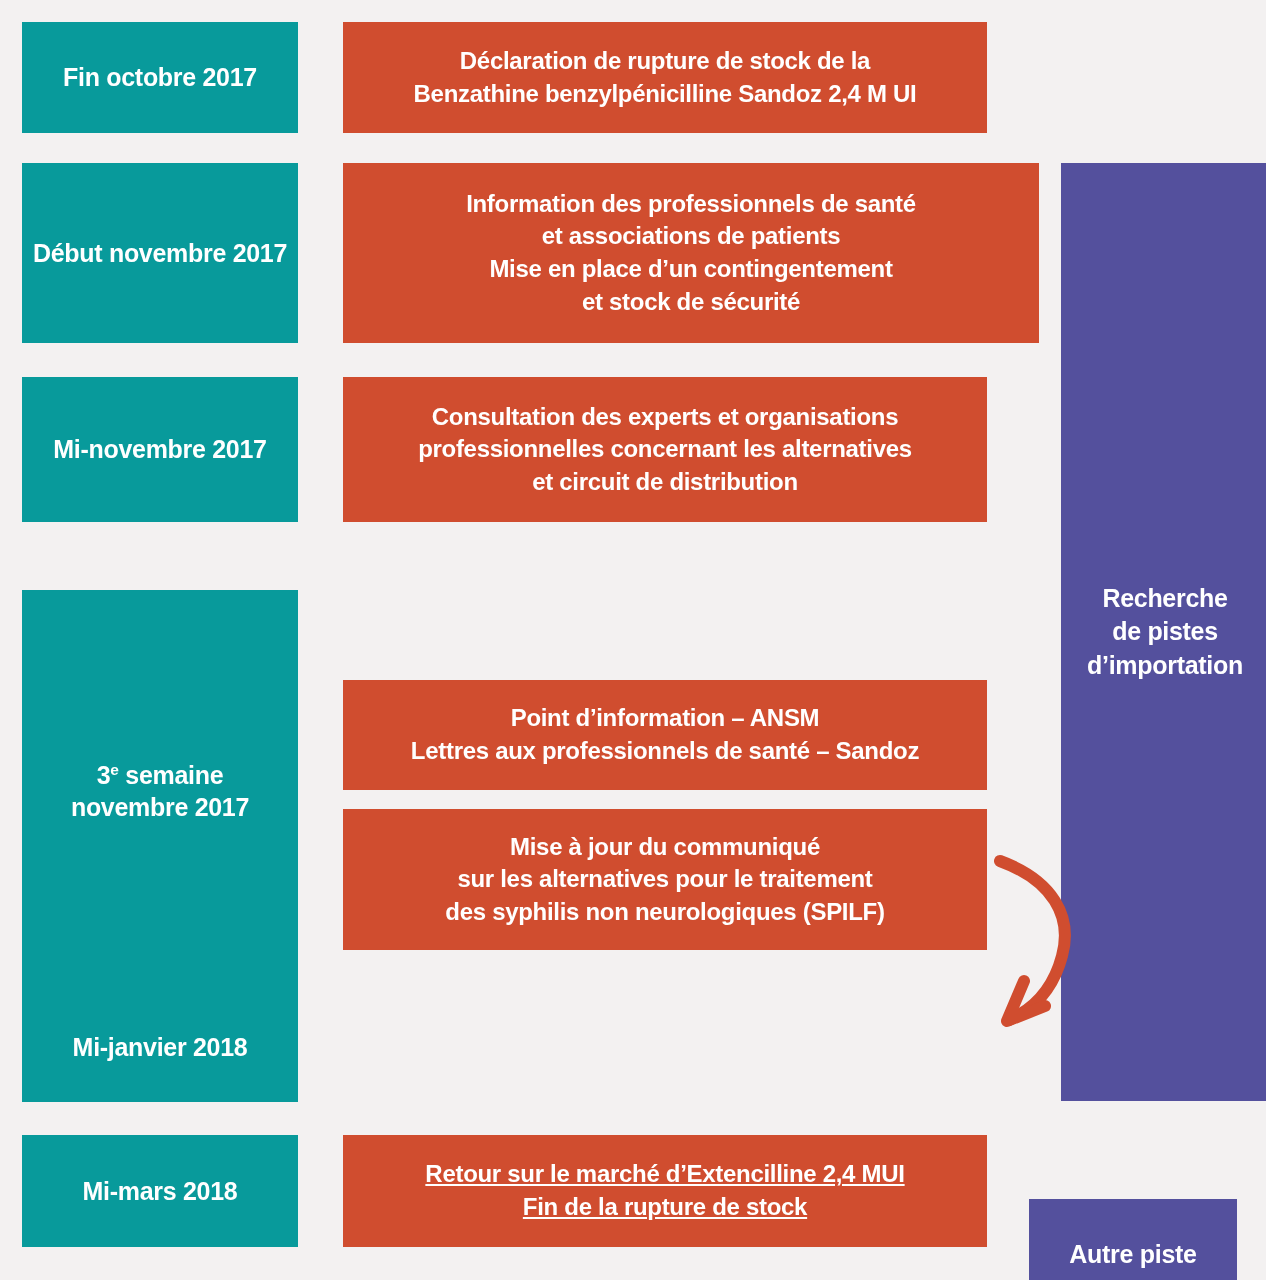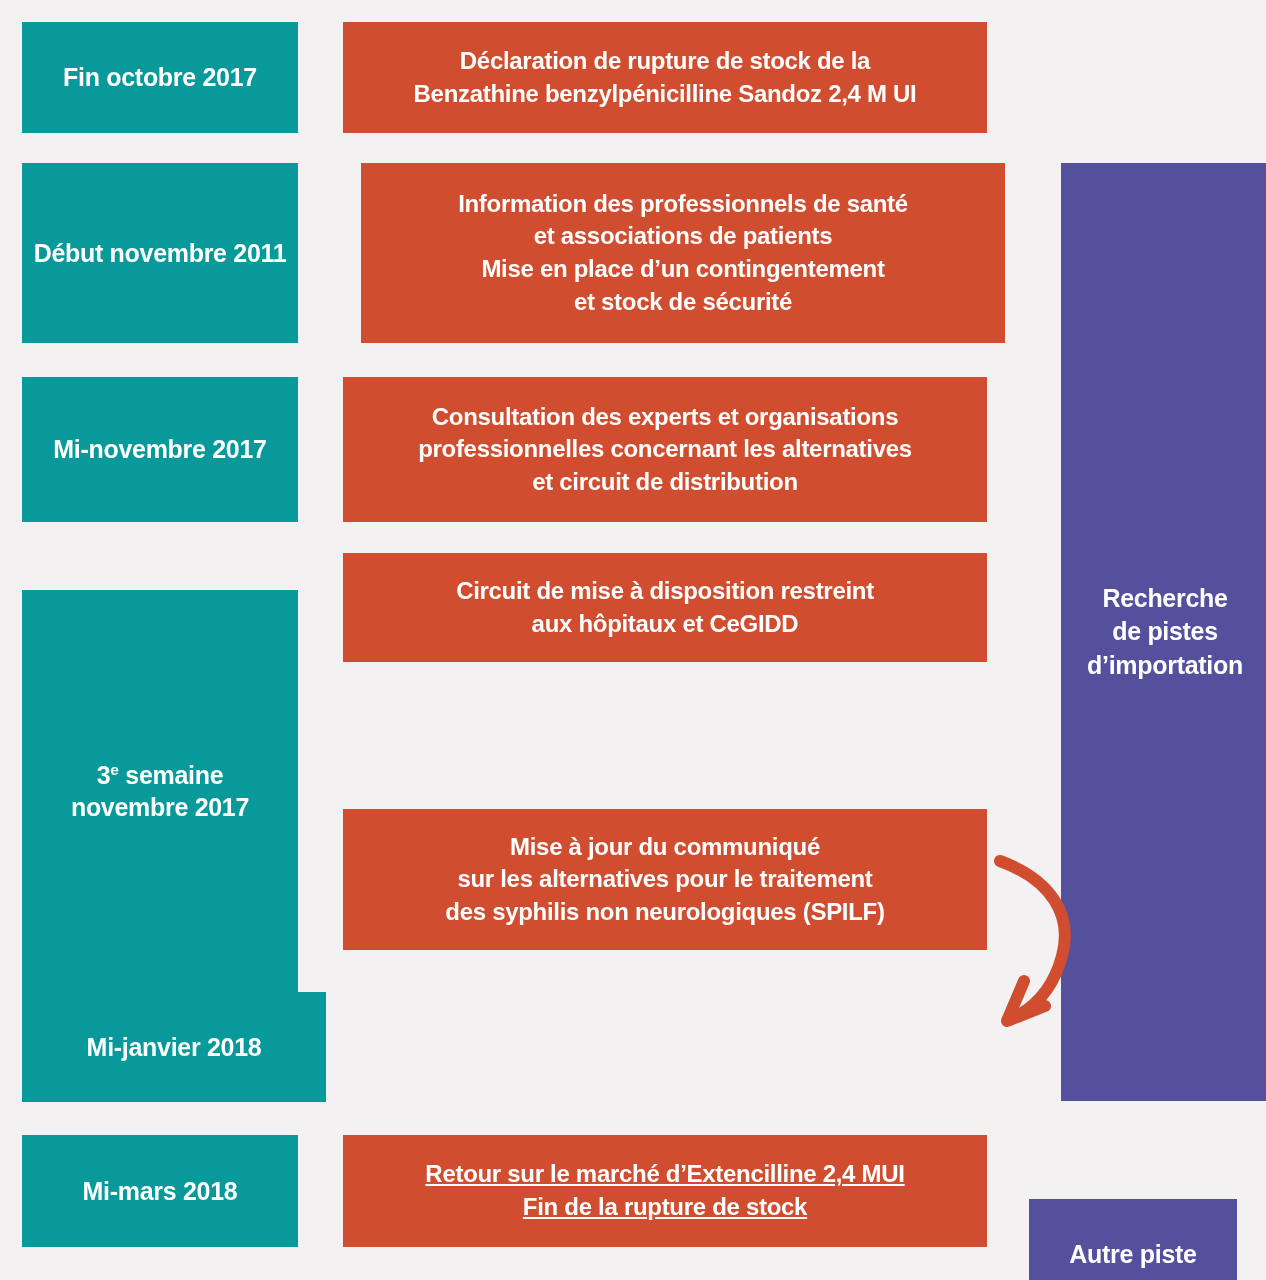--- a/index.html
+++ b/index.html
@@ -24,26 +24,26 @@
   .orange{background:var(--orange);font-size:24px;line-height:1.36;padding:0 12px;}
   .purple{background:var(--purple);font-size:25px;line-height:1.34;padding:0 12px;}
   .pre{white-space:pre-line;}
   sup{font-size:0.62em;vertical-align:super;line-height:0;}
 
   
   .d1{top:22px;left:22px;width:276px;height:111px;}
   .d2{top:163px;left:22px;width:276px;height:180px;}
   .d3{top:377px;left:22px;width:276px;height:145px;}
   .d4{top:550px;left:22px;width:276px;height:402px;margin-top:40px;}
-  .d5{top:992px;left:22px;width:304px;height:110px;}
+  .d5{top:992px;left:22px;width:276px;height:110px;}
   .d6{top:1135px;left:22px;width:276px;height:112px;}
 
   
   .e1{top:22px;left:343px;width:644px;height:111px;}
-  .e2{top:163px;left:343px;width:644px;height:180px;margin-left:18px;}
+  .e2{top:163px;left:343px;width:696px;height:180px;}
   .e3{top:377px;left:343px;width:644px;height:145px;}
   .e4{top:553px;left:343px;width:644px;height:109px;}
   .e5{top:680px;left:343px;width:644px;height:110px;}
   .e6{top:809px;left:343px;width:644px;height:141px;}
   .e7{top:992px;left:343px;width:644px;height:110px;}
   .e8{top:1135px;left:343px;width:644px;height:112px;text-decoration:underline;}
 
   
   .p1{top:163px;left:1029px;width:208px;height:938px;margin-left:32px;}
   .p2{top:1199px;left:1029px;width:208px;height:111px;}
@@ -55,21 +55,21 @@
 </style>
 </head>
 <body>
 
 <div class="canvas">
 
   <div class="box teal d1">
     <span class="pre">Fin octobre 2017</span>
   </div>
   <div class="box teal d2">
-    <span class="pre">Début novembre 2011</span>
+    <span class="pre">Début novembre 2017</span>
   </div>
   <div class="box teal d3">
     <span class="pre">Mi-novembre 2017</span>
   </div>
   <div class="box teal d4">
     <span><span>3</span><sup>e</sup> <span>semaine</span><br><span>novembre 2017</span></span>
   </div>
   <div class="box teal d5">
     <span class="pre">Mi-janvier 2018</span>
   </div>
@@ -85,23 +85,23 @@
     <span class="pre">Information des professionnels de santé
 et associations de patients
 Mise en place d’un contingentement
 et stock de sécurité</span>
   </div>
   <div class="box orange e3">
     <span class="pre">Consultation des experts et organisations
 professionnelles concernant les alternatives
 et circuit de distribution</span>
   </div>
-  <div class="box orange e4">
-    <span class="pre">Circuit de mise à disposition restreint
-aux hôpitaux et CeGIDD</span>
+  <div class="box orange e5">
+    <span class="pre">Point d’information – ANSM
+Lettres aux professionnels de santé – Sandoz</span>
   </div>
   <div class="box orange e6">
     <span class="pre">Mise à jour du communiqué
 sur les alternatives pour le traitement
 des syphilis non neurologiques (SPILF)</span>
   </div>
   <div class="box orange e8">
     <span class="pre">Retour sur le marché d’Extencilline 2,4 MUI
 Fin de la rupture de stock</span>
   </div>

